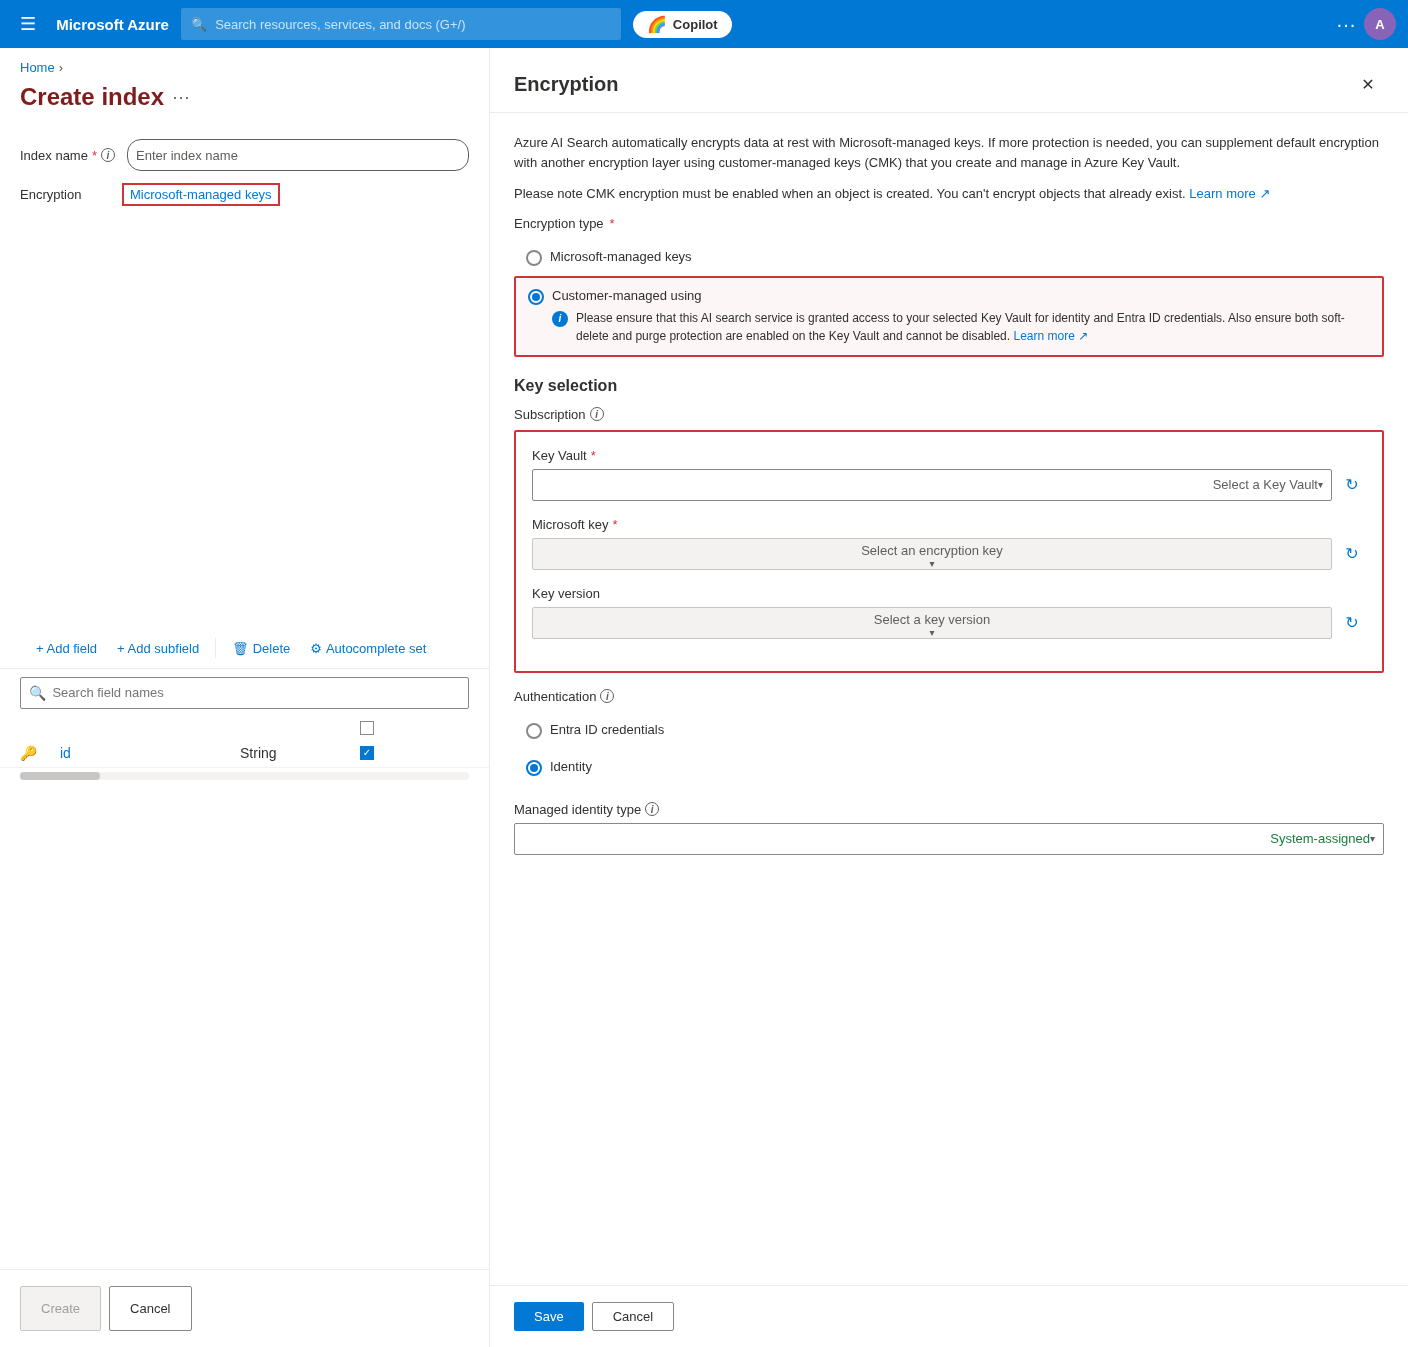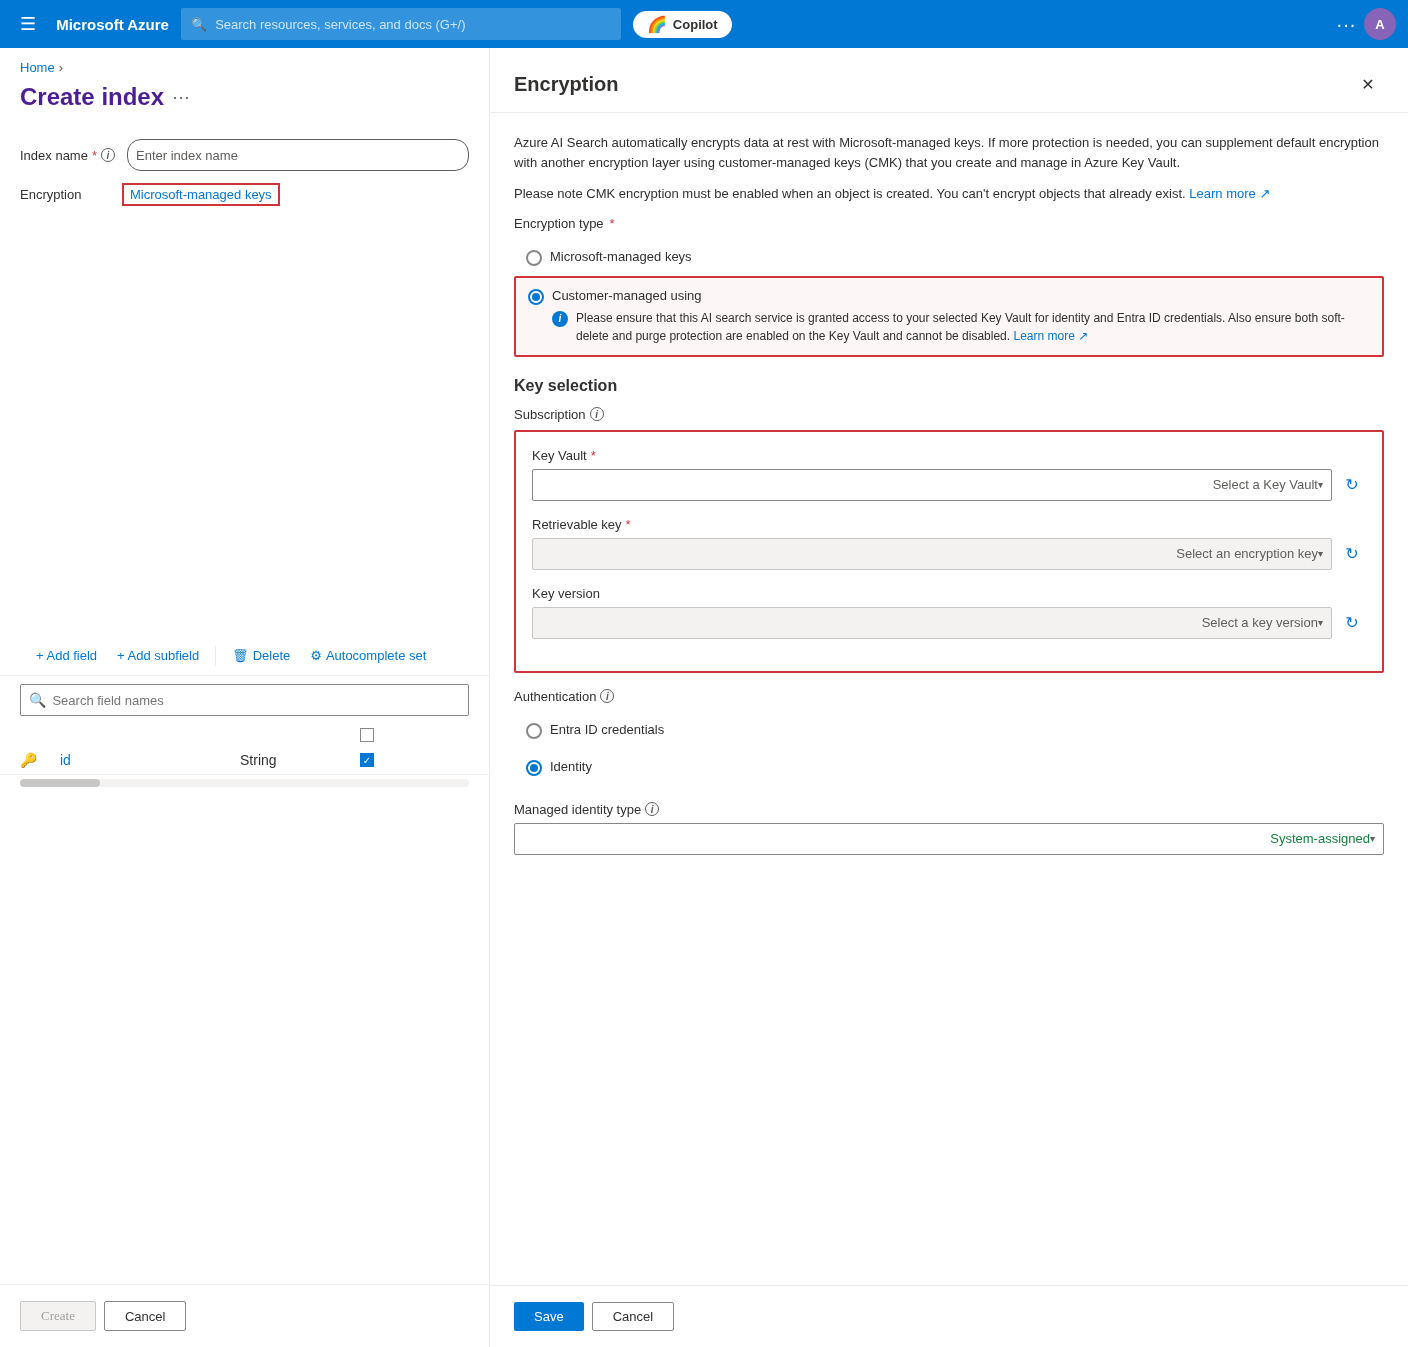--- a/index.html
+++ b/index.html
@@ -89,21 +89,21 @@
       color: #0078d4;
     }
     .breadcrumb-sep { color: #605e5c; }
 
     .page-title {
       padding: 4px 20px 16px;
       display: flex;
       align-items: center;
       gap: 8px;
     }
-    .page-title h1 { font-size: 24px; font-weight: 600; color: #4c1d95; }
+    .page-title h1 { font-size: 24px; font-weight: 600; color: #7f1d1d; }
     .page-title-dots { color: #605e5c; font-size: 18px; cursor: pointer; }
 
     .form-area {
       padding: 0 20px;
       flex: 1;
       overflow-y: auto;
       margin-top: 12px;
     }
 
     .form-row {
@@ -383,20 +383,21 @@
       display: flex;
       align-items: center;
       padding: 0 8px;
       cursor: pointer;
       justify-content: flex-end;
     }
     .dropdown.disabled {
       background: #f3f2f1;
       border-color: #c8c6c4;
       cursor: default;
+      flex-direction: column;
     }
     .dropdown-text { font-size: 13px; color: #605e5c; }
     .dropdown-arrow { color: #605e5c; font-size: 10px; }
     .refresh-btn {
       width: 28px; height: 28px;
       border: none; background: none;
       display: flex; align-items: center; justify-content: center;
       cursor: pointer; color: #0078d4; font-size: 16px;
       border-radius: 2px;
     }
@@ -415,24 +416,23 @@
       gap: 8px;
       background: white;
     }
 
     
     .btn-disabled {
       background: #f3f2f1;
       color: #a19f9d;
       border: 1px solid #c8c6c4;
       border-radius: 2px;
-      padding: 6px 20px;
+      padding: 14px 20px;
       font-size: 13px;
       cursor: default;
-      font-family: Liberation Serif, serif;
     }
   </style>
 </head>
 <body>
 
 <div class="top-nav">
   <span class="nav-hamburger">☰</span>
   <span class="nav-brand">Microsoft Azure</span>
   <div class="nav-search">
     <span>🔍</span>
@@ -586,21 +586,21 @@
             <div class="dropdown">
               <span class="dropdown-text">Select a Key Vault</span>
               <span class="dropdown-arrow">▾</span>
             </div>
             <button class="refresh-btn">↻</button>
           </div>
         </div>
 
         <div class="field-group">
           <div class="field-label">
-            <span>Retrievable key</span>
+            <span>Microsoft key</span>
             <span class="required">*</span>
           </div>
           <div class="dropdown-container">
             <div class="dropdown disabled">
               <span class="dropdown-text">Select an encryption key</span>
               <span class="dropdown-arrow">▾</span>
             </div>
             <button class="refresh-btn">↻</button>
           </div>
         </div>

